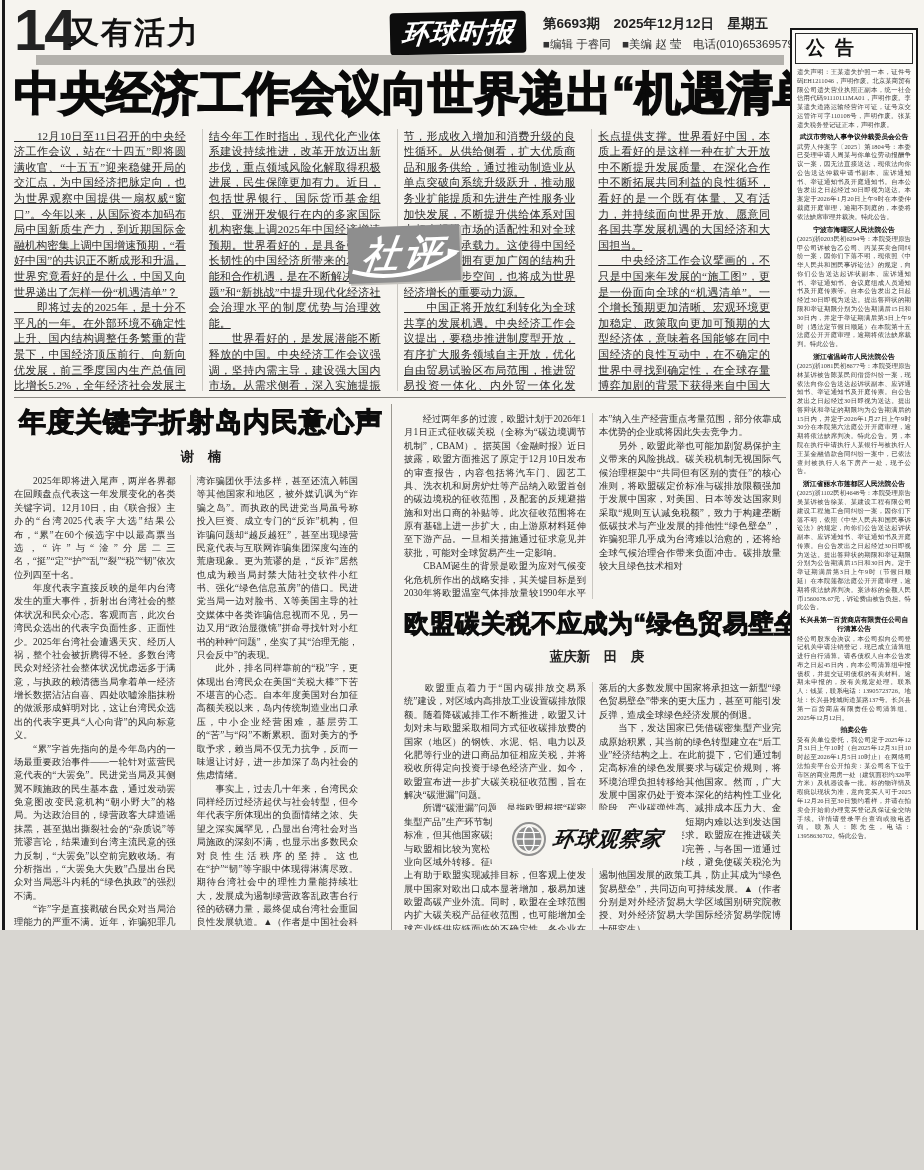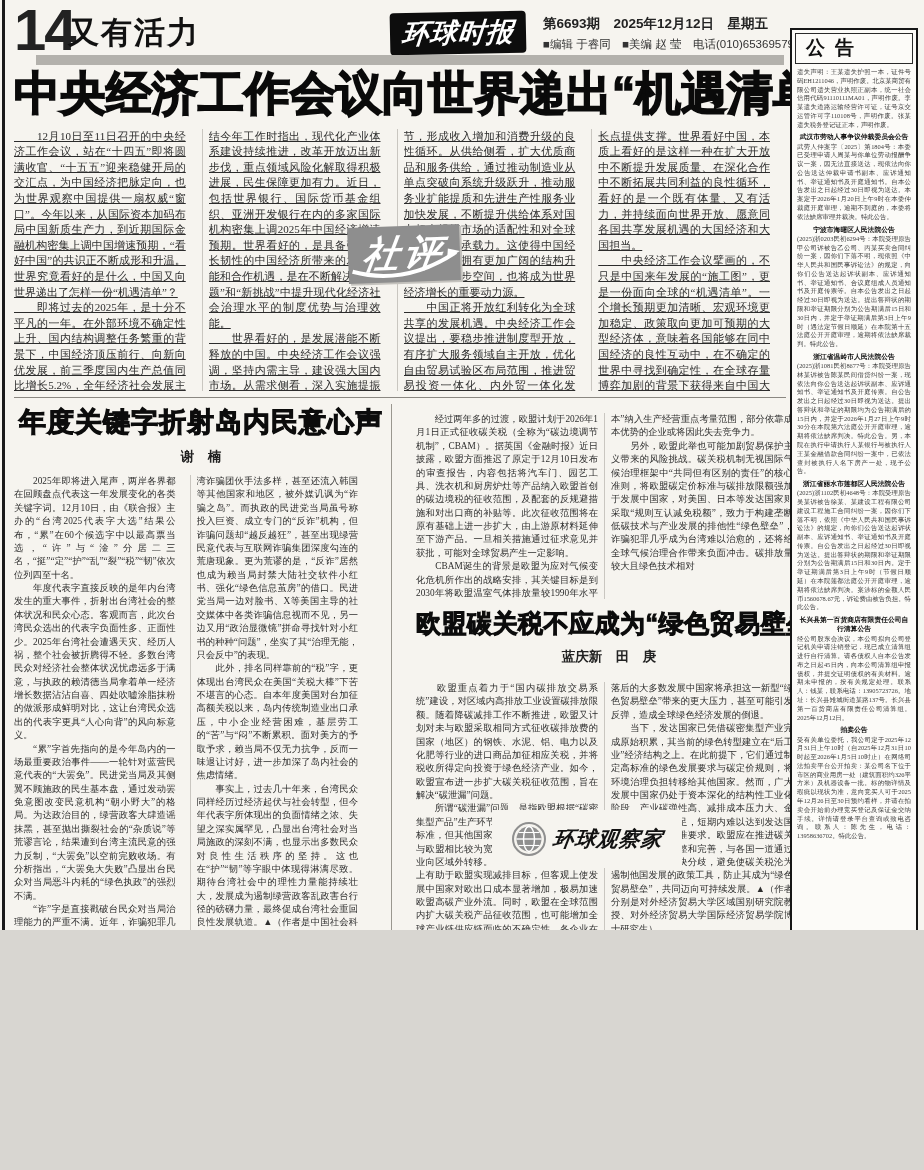--- a/index.html
+++ b/index.html
@@ -46,21 +46,21 @@
   
   .taiwan{left:14px;top:404px;width:374px;}
   .headline-2{margin:0;text-align:center;font-family:"Liberation Sans",sans-serif;font-size:27px;
          font-weight:900;color:#0c0c0c;-webkit-text-stroke:1.1px #0c0c0c;letter-spacing:1px;white-space:nowrap;}
   .byline{text-align:center;font-size:13.5px;font-weight:700;color:#222;margin:8px 0 6px;}
   .tw-col{width:176px;padding-right:14px;margin-right:6px;border-right:1px solid #c9c6c0;
           height:678px;font-size:9.3px;line-height:1.44;color:#2c2c2c;}
   .tw-col:last-child{border-right:none;margin-right:16px;}
 
   
-  .eu{left:416px;top:404px;width:386px;}
+  .eu{left:404px;top:404px;width:386px;}
   .eu-lead .eu-col{height:186px;}
   .eu-col{width:182px;padding-right:6px;margin-right:6px;border-right:1px solid #c9c6c0;
           font-size:9.3px;line-height:1.44;color:#2c2c2c;}
   .eu-col:last-child{border-right:none;margin-right:0;}
   .headline-3{margin:8px 0 0;text-align:center;font-family:"Liberation Sans",sans-serif;font-size:25px;
           font-weight:900;color:#0c0c0c;-webkit-text-stroke:1px #0c0c0c;letter-spacing:0.5px;white-space:nowrap;}
   .eu-body{margin-top:16px;}
   .eu-body .eu-col{height:368px;}
   .observer-badge{left:498px;top:816px;width:178px;height:46px;background:#f6f4ef;
           display:flex;align-items:center;justify-content:center;gap:7px;

